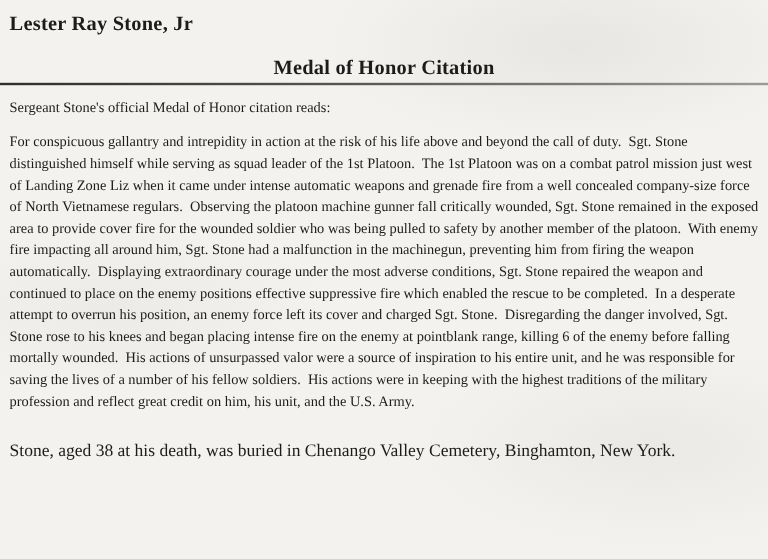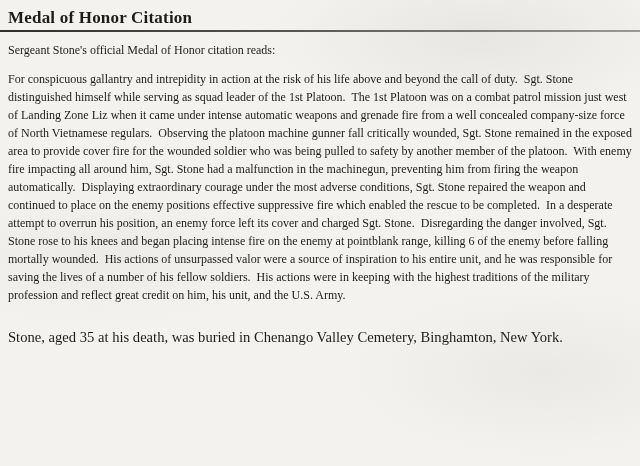--- a/index.html
+++ b/index.html
@@ -22,23 +22,25 @@
     padding-top: 8px;
   }
   .doc-title {
     margin: 2px 8px 0 8px;
     font-size: 17px;
     font-weight: bold;
     line-height: 19px;
     letter-spacing: 0.2px;
   }
   .section-heading-wrap {
+    margin-top: 18px;
     border-bottom: 2px solid;
     border-image: linear-gradient(to right, #2e2e2e 0%, #555 45%, #9a9a96 100%) 1;
     padding: 0 8px 3px 8px;
+    text-align: center;
   }
   .section-heading {
     margin: 0;
     font-size: 17px;
     font-weight: bold;
     line-height: 19px;
     letter-spacing: 0.2px;
   }
   .intro-text {
     margin: 9px 8px 0 8px;
@@ -56,24 +58,25 @@
     margin: 24px 8px 0 8px;
     font-size: 14.6px;
     line-height: 18px;
   }
 </style>
 </head>
 <body>
 
 <div class="page">
 
+  <h1 class="doc-title">Lester Ray Stone, Jr</h1>
 
   <div class="section-heading-wrap">
     <h2 class="section-heading">Medal of Honor Citation</h2>
   </div>
 
   <p class="intro-text">Sergeant Stone's official Medal of Honor citation reads:</p>
 
   <p class="citation-text">For conspicuous gallantry and intrepidity in action at the risk of his life above and beyond the call of duty.  Sgt. Stone distinguished himself while serving as squad leader of the 1st Platoon.  The 1st Platoon was on a combat patrol mission just west of Landing Zone Liz when it came under intense automatic weapons and grenade fire from a well concealed company-size force of North Vietnamese regulars.  Observing the platoon machine gunner fall critically wounded, Sgt. Stone remained in the exposed area to provide cover fire for the wounded soldier who was being pulled to safety by another member of the platoon.  With enemy fire impacting all around him, Sgt. Stone had a malfunction in the machinegun, preventing him from firing the weapon automatically.  Displaying extraordinary courage under the most adverse conditions, Sgt. Stone repaired the weapon and continued to place on the enemy positions effective suppressive fire which enabled the rescue to be completed.  In a desperate attempt to overrun his position, an enemy force left its cover and charged Sgt. Stone.  Disregarding the danger involved, Sgt. Stone rose to his knees and began placing intense fire on the enemy at pointblank range, killing 6 of the enemy before falling mortally wounded.  His actions of unsurpassed valor were a source of inspiration to his entire unit, and he was responsible for saving the lives of a number of his fellow soldiers.  His actions were in keeping with the highest traditions of the military profession and reflect great credit on him, his unit, and the U.S. Army.</p>
 
-  <p class="burial-text">Stone, aged 35 at his death, was buried in Chenango Valley Cemetery, Binghamton, New York.</p>
+  <p class="burial-text">Stone, aged 38 at his death, was buried in Chenango Valley Cemetery, Binghamton, New York.</p>
 
 </div>
 
 </body></html>

